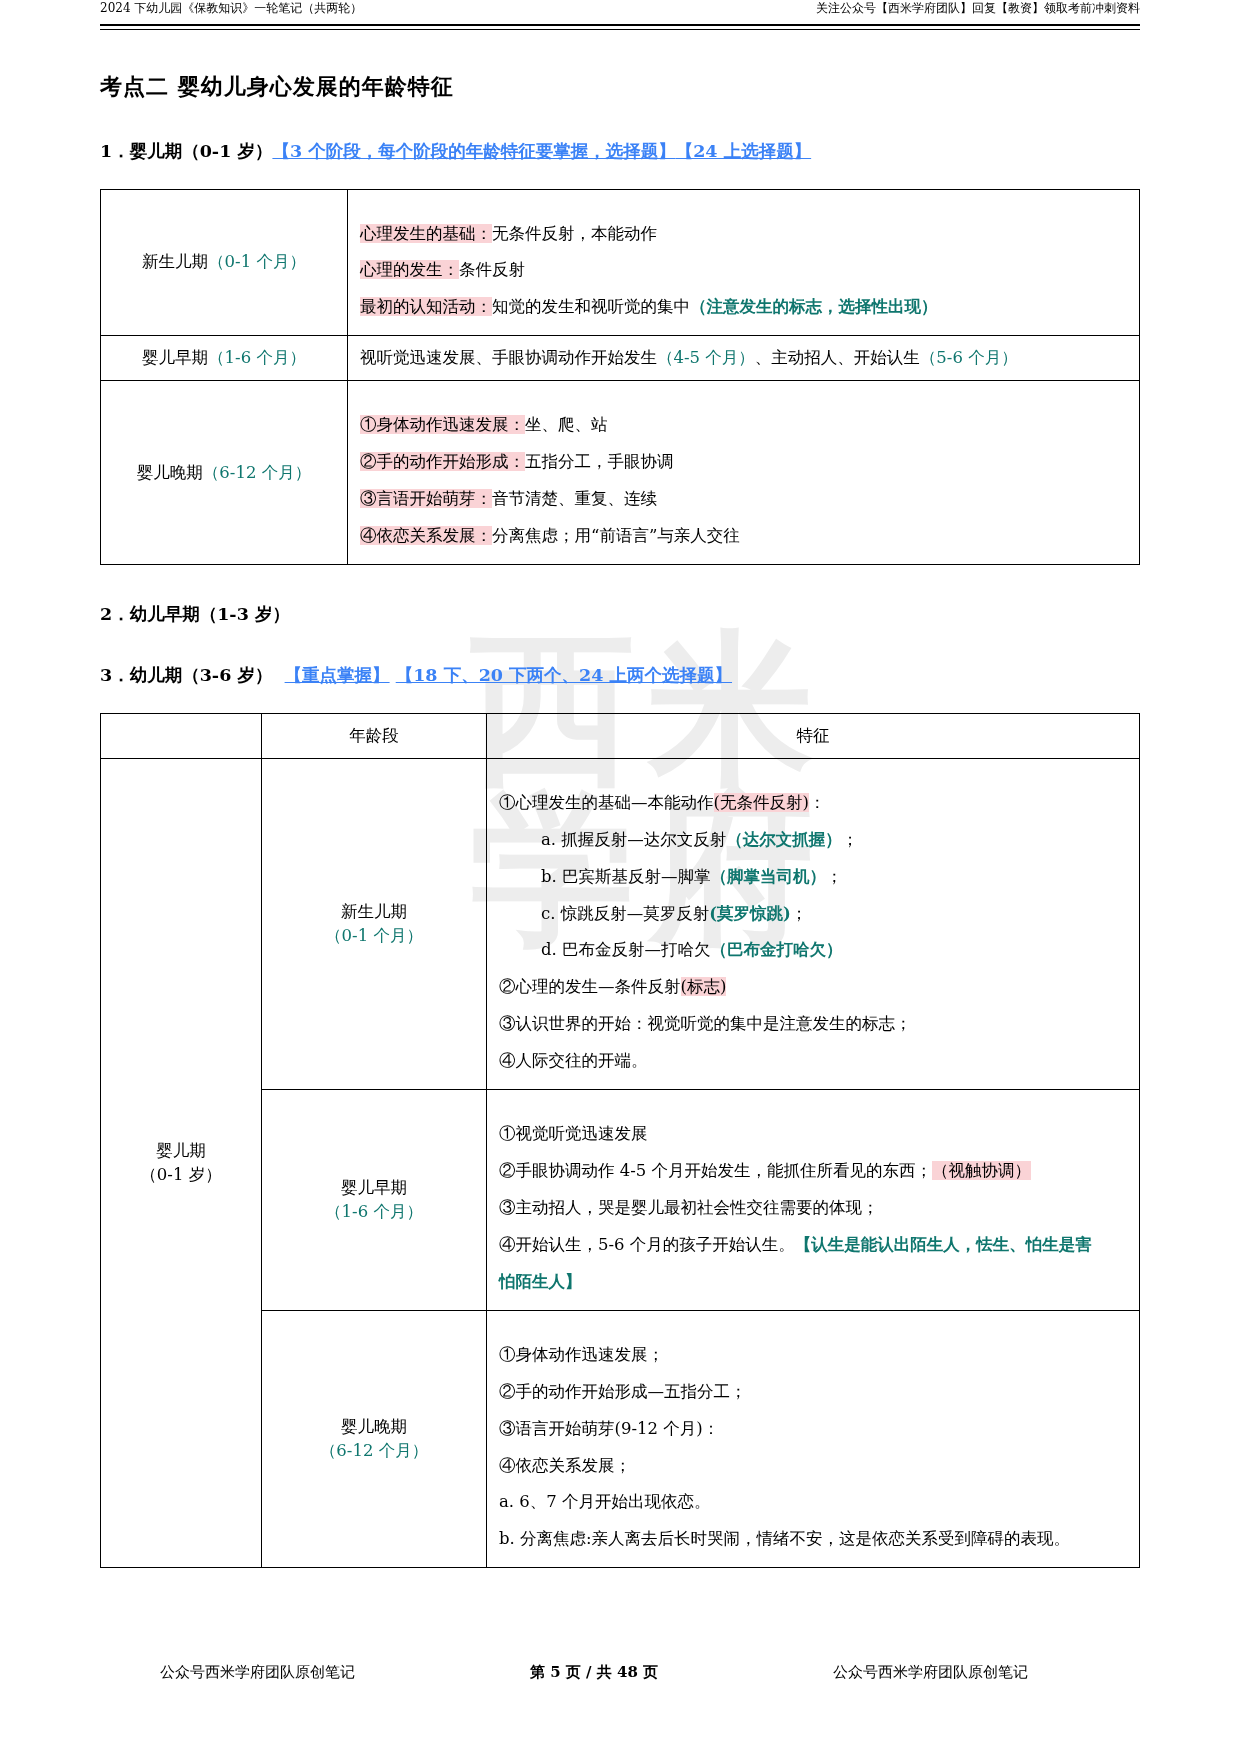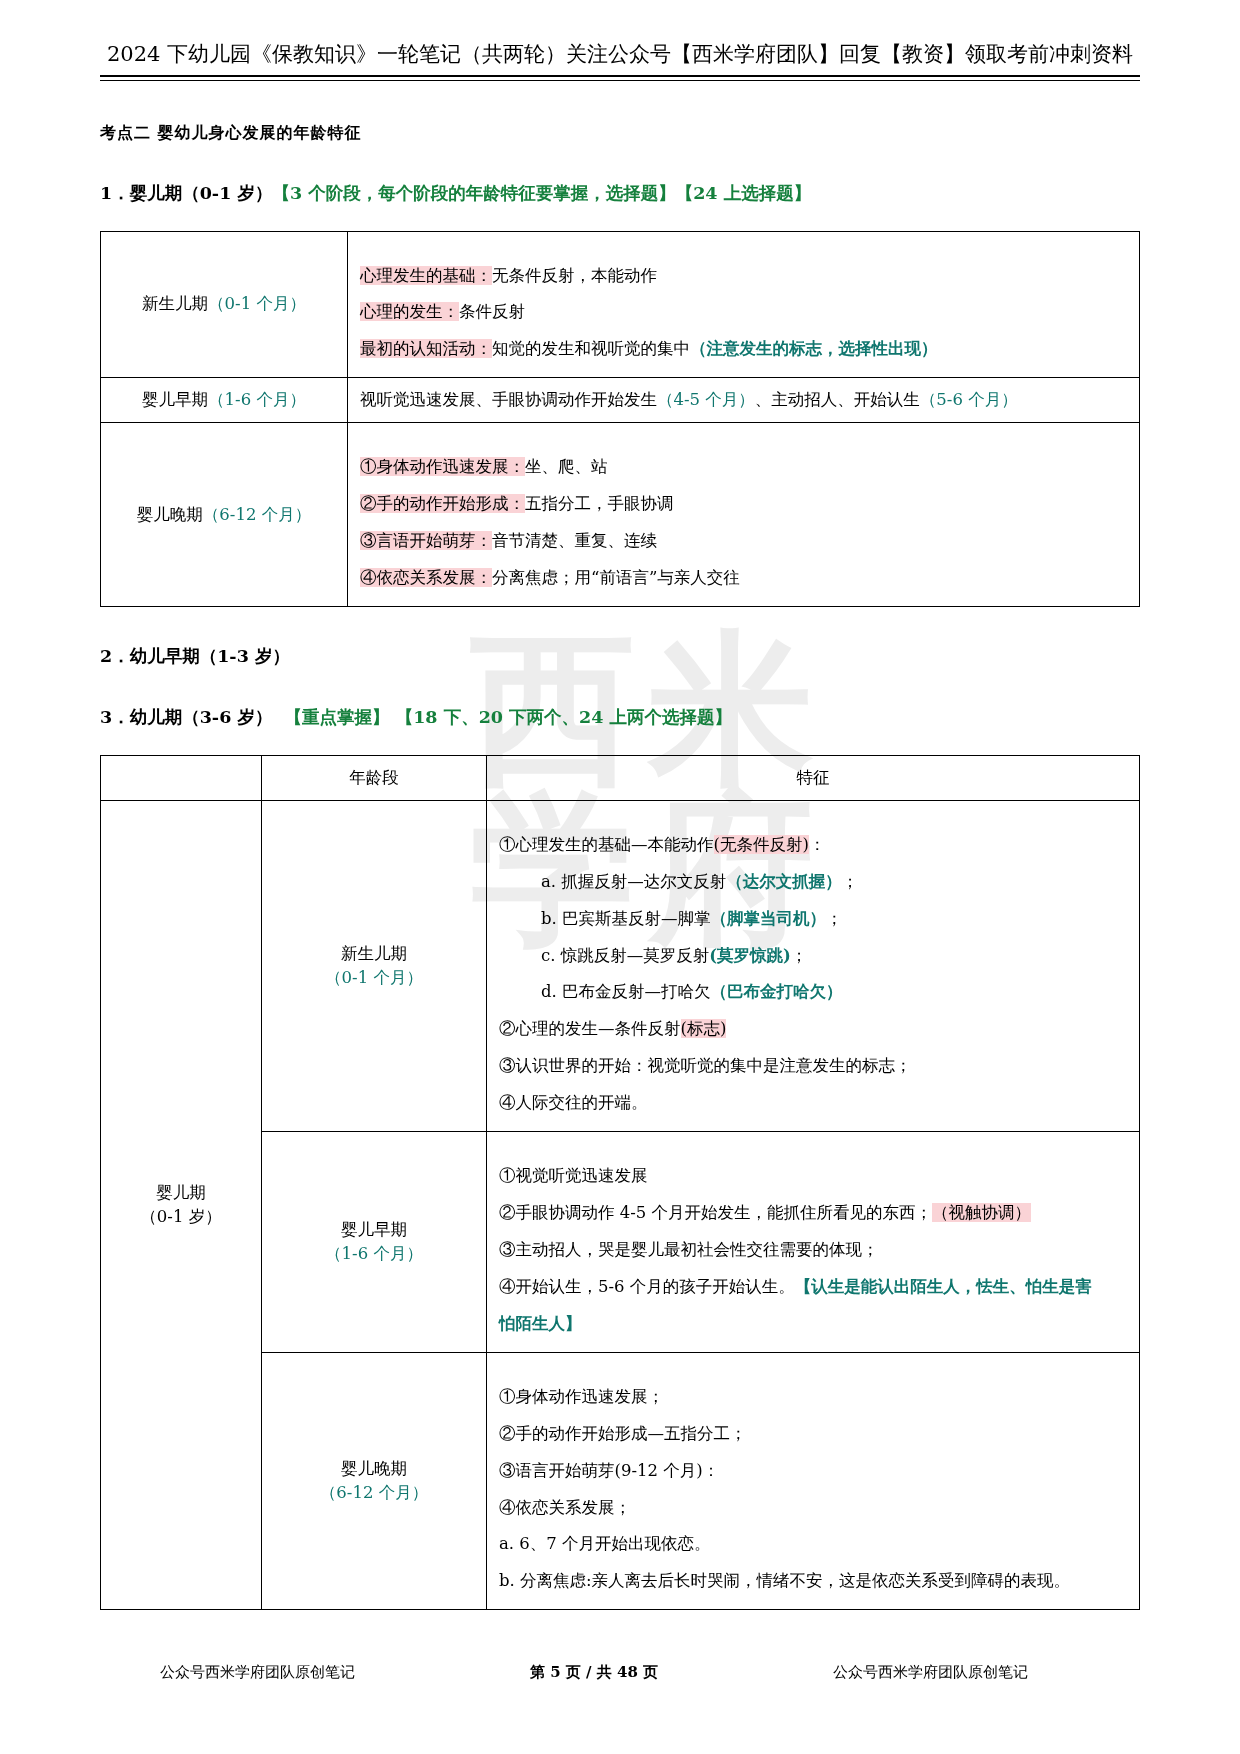--- a/index.html
+++ b/index.html
@@ -41,56 +41,55 @@
     user-select: none;
   }
   .wm1 { left: 470px; top: 600px; font-size: 165px; letter-spacing: 14px; }
   .wm2 { left: 470px; top: 760px; font-size: 165px; letter-spacing: 14px; }
 
   
   .header {
     position: relative;
     z-index: 2;
     display: flex;
-    justify-content: center;
+    justify-content: space-between;
     align-items: flex-end;
-    padding-top: 40px;
-    font-size: 21px;
+    font-size: 12px;
     font-family: "DejaVu Serif", "Liberation Serif", serif;
   }
   .header-left { white-space: nowrap; }
   .header-right { white-space: nowrap; }
   .header-rule {
     position: relative;
     z-index: 2;
     margin-top: 7px;
     border-top: 2.4px solid #000;
     border-bottom: 1.1px solid #000;
     height: 2.5px;
   }
 
   
   h1.kaodian {
     position: relative;
     z-index: 2;
-    font-size: 16px;
+    font-size: 22px;
     font-weight: bold;
     margin: 42px 0 0 0;
     letter-spacing: 1px;
     font-family: "DejaVu Serif", "Liberation Serif", serif;
   }
   .sec-heading {
     position: relative;
     z-index: 2;
     font-size: 17.5px;
     font-weight: bold;
     margin: 37px 0 0 0;
     white-space: nowrap;
   }
-  .red { color: #15803d; }
+  .red { color: #3b82f6; text-decoration: underline; }
   .blue { color: #0f766e; }
   .bold { font-weight: bold; }
   .hl { background: #fad3d6; }
 
   .para {
     position: relative;
     z-index: 2;
     font-size: 17px;
     margin: 30px 0 0 0;
     white-space: nowrap;

